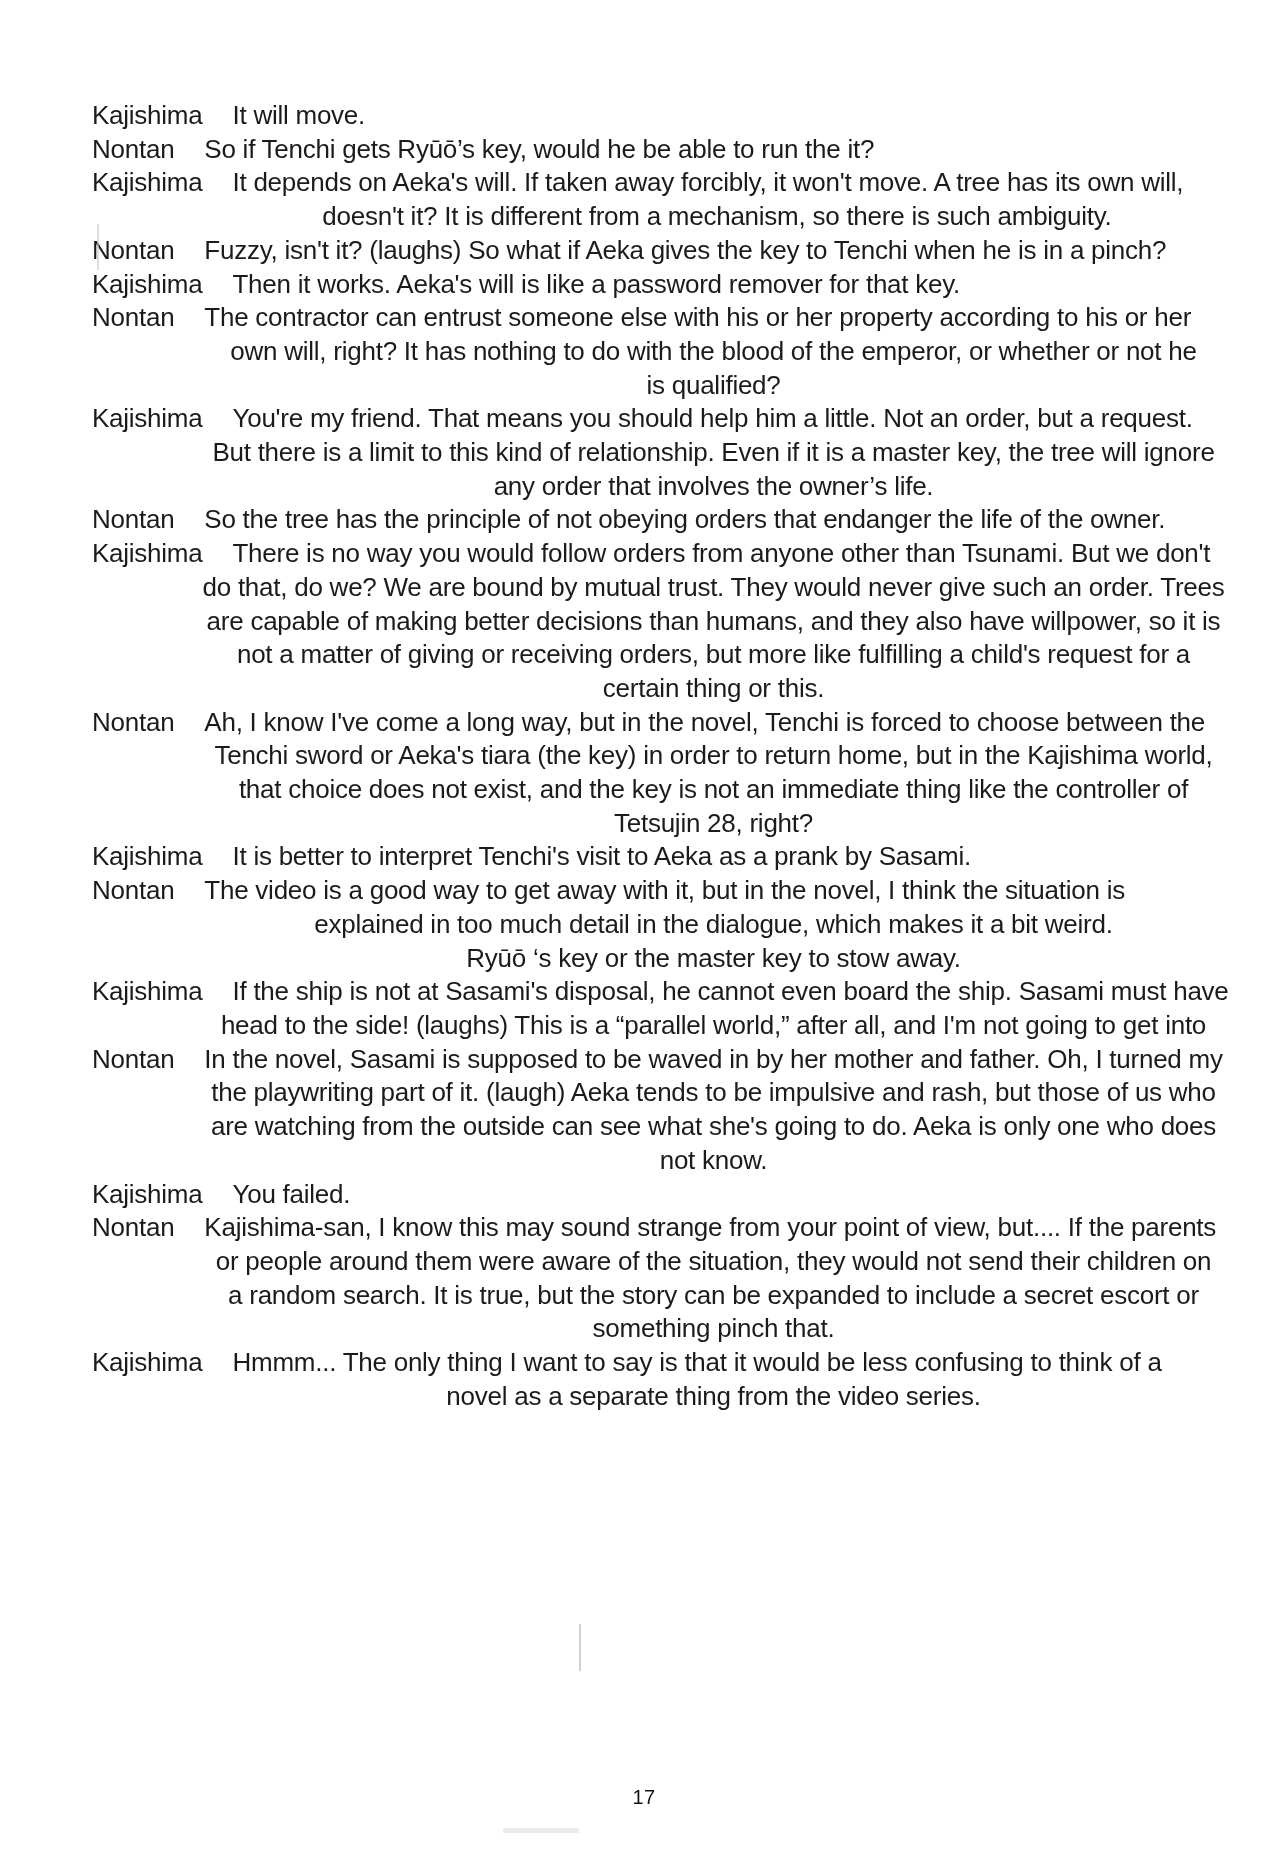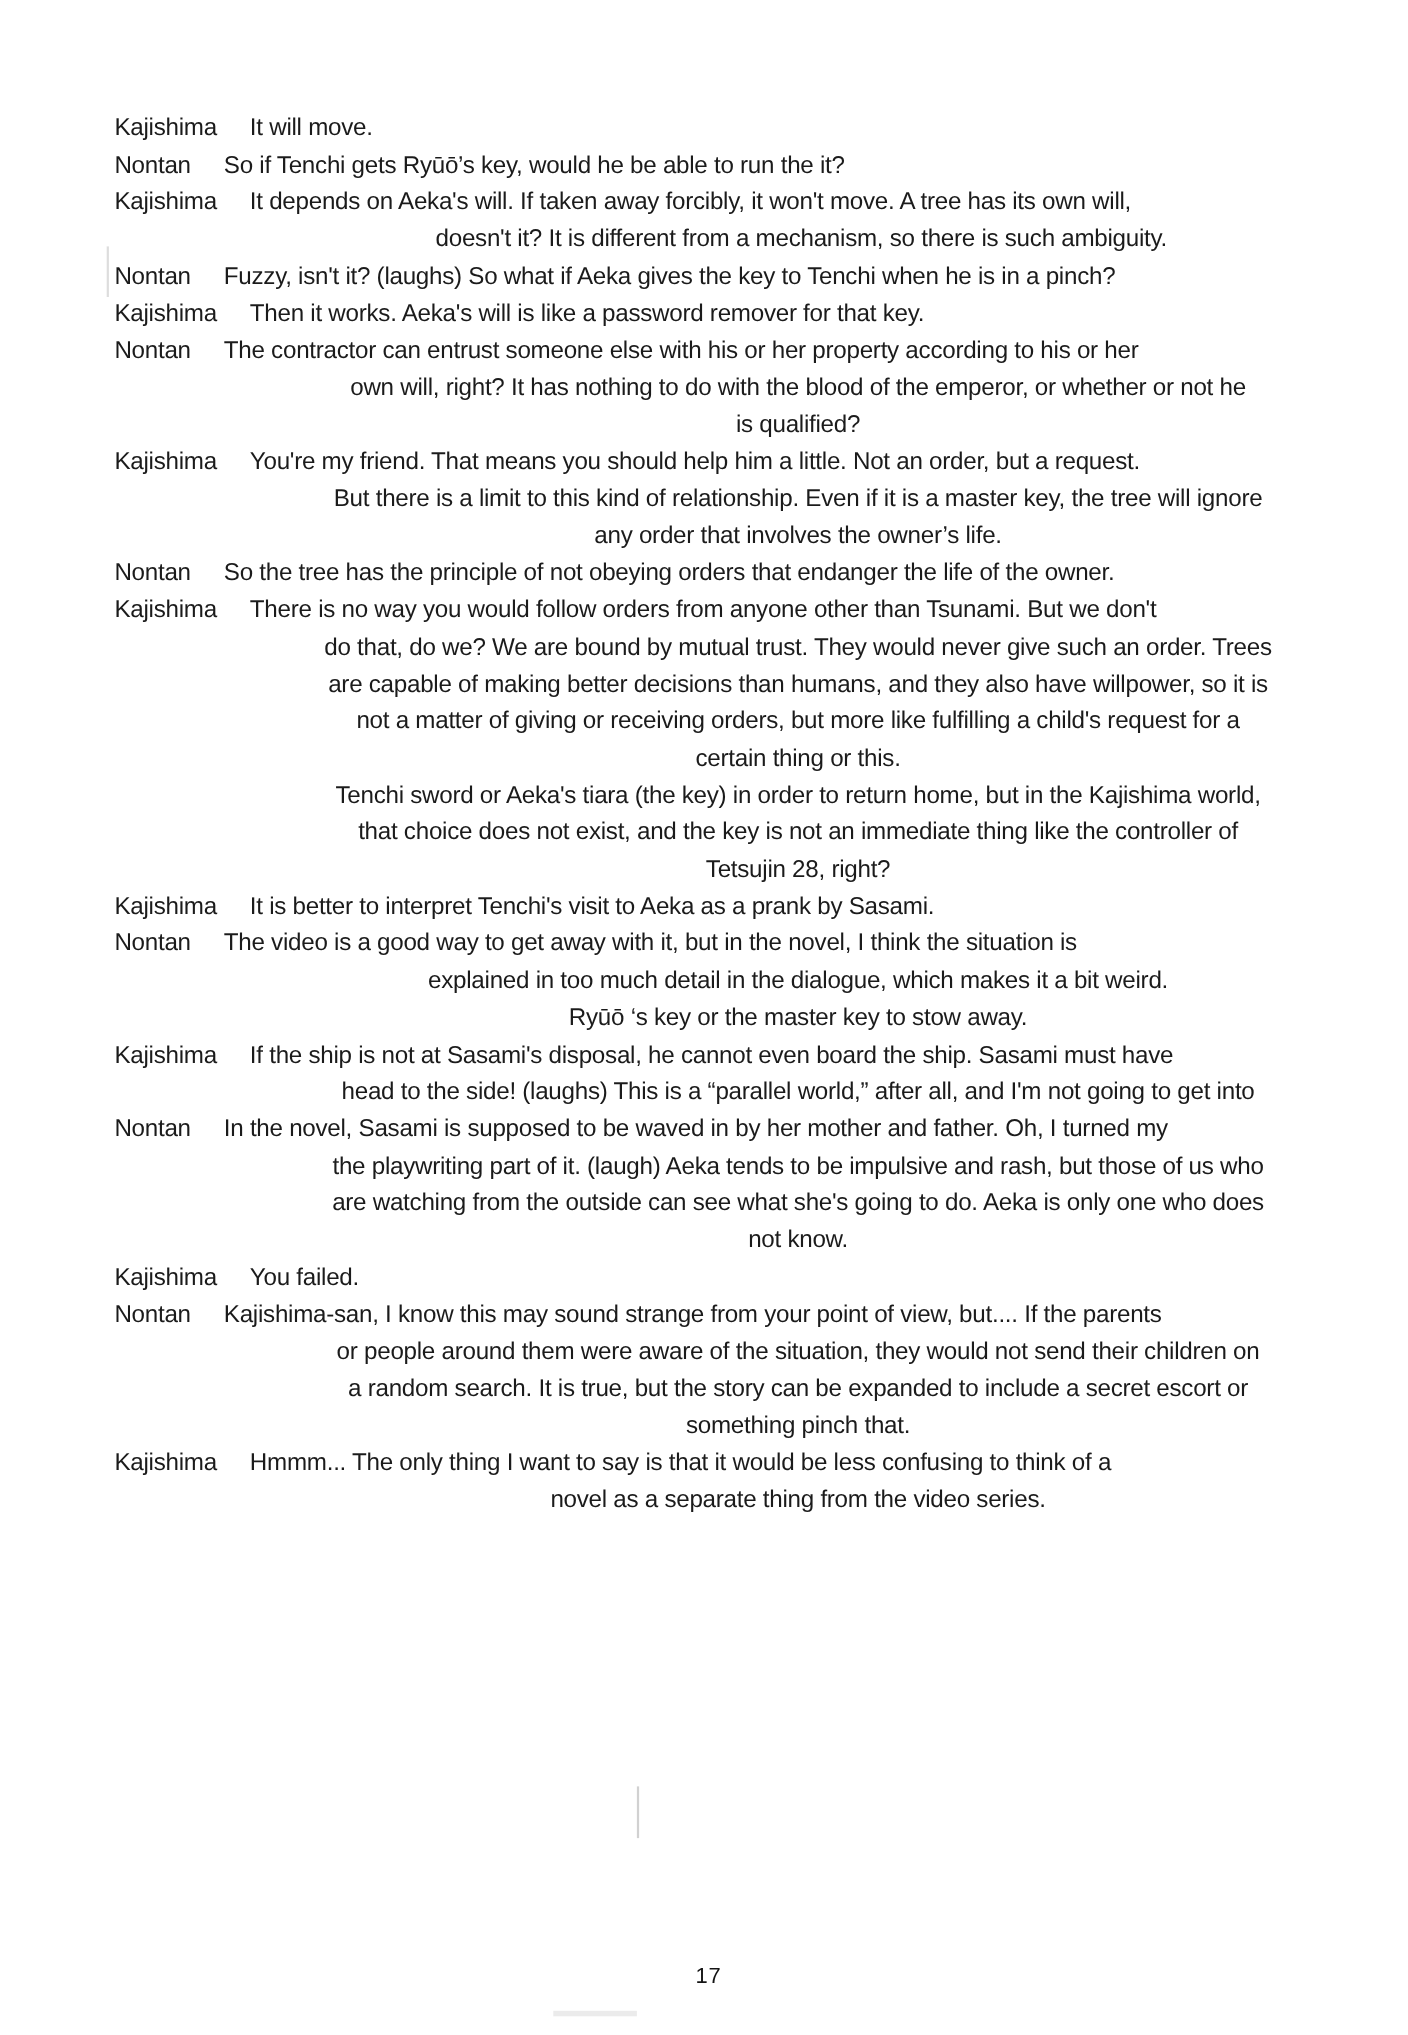--- a/index.html
+++ b/index.html
@@ -11,24 +11,24 @@
     position: relative;
     width: 1280px;
     height: 1850px;
     background: #ffffff;
     overflow: hidden;
     font-family: "Liberation Sans", sans-serif;
     color: #1b1b1b;
   }
   .dialogue {
     position: absolute;
-    left: 104px;
+    left: 92px;
     top: 99px;
     width: 1140px;
-    font-size: 22px;
+    font-size: 26px;
     line-height: 33.7px;
     letter-spacing: -0.25px;
   }
   .entry .line {
     white-space: pre;
   }
   .entry .line.cont {
     padding-left: 103px;
     text-align: center;
   }
@@ -122,20 +122,21 @@
 
     <section class="entry">
       <div class="line"><span class="speaker">Kajishima</span><span>There is no way you would follow orders from anyone other than Tsunami. But we don't</span></div>
       <div class="line cont">do that, do we? We are bound by mutual trust. They would never give such an order. Trees</div>
       <div class="line cont">are capable of making better decisions than humans, and they also have willpower, so it is</div>
       <div class="line cont">not a matter of giving or receiving orders, but more like fulfilling a child's request for a</div>
       <div class="line cont">certain thing or this.</div>
     </section>
 
     <section class="entry">
+      <div class="line"><span class="speaker">Nontan</span><span>Ah, I know I've come a long way, but in the novel, Tenchi is forced to choose between the</span></div>
       <div class="line cont">Tenchi sword or Aeka's tiara (the key) in order to return home, but in the Kajishima world,</div>
       <div class="line cont">that choice does not exist, and the key is not an immediate thing like the controller of</div>
       <div class="line cont">Tetsujin 28, right?</div>
     </section>
 
     <section class="entry">
       <div class="line"><span class="speaker">Kajishima</span><span>It is better to interpret Tenchi's visit to Aeka as a prank by Sasami.</span></div>
     </section>
 
     <section class="entry">

